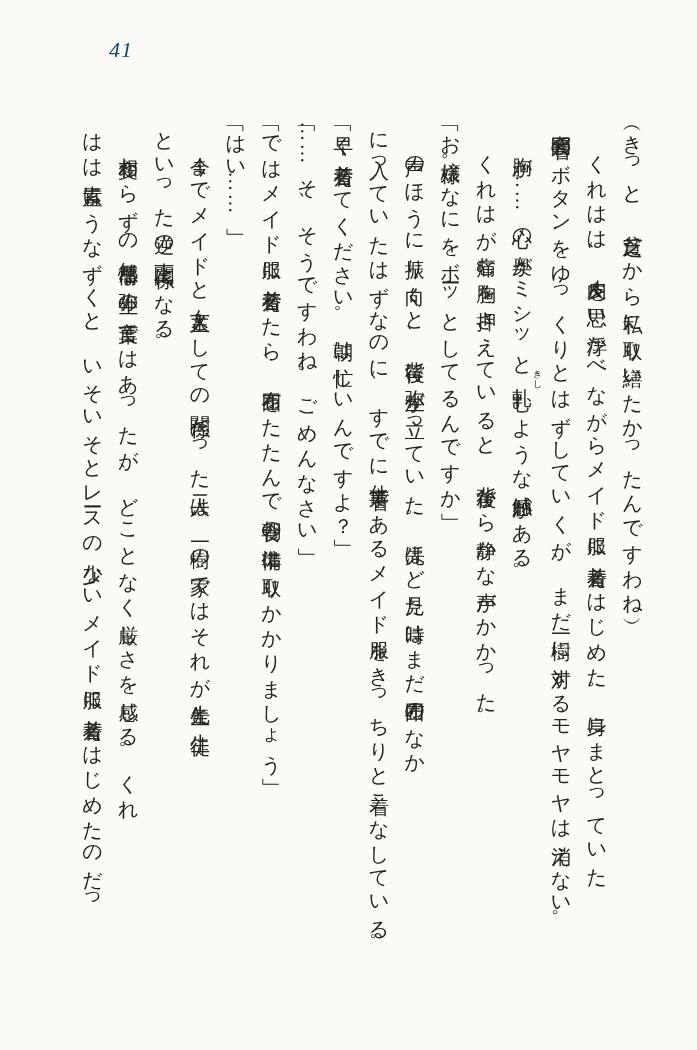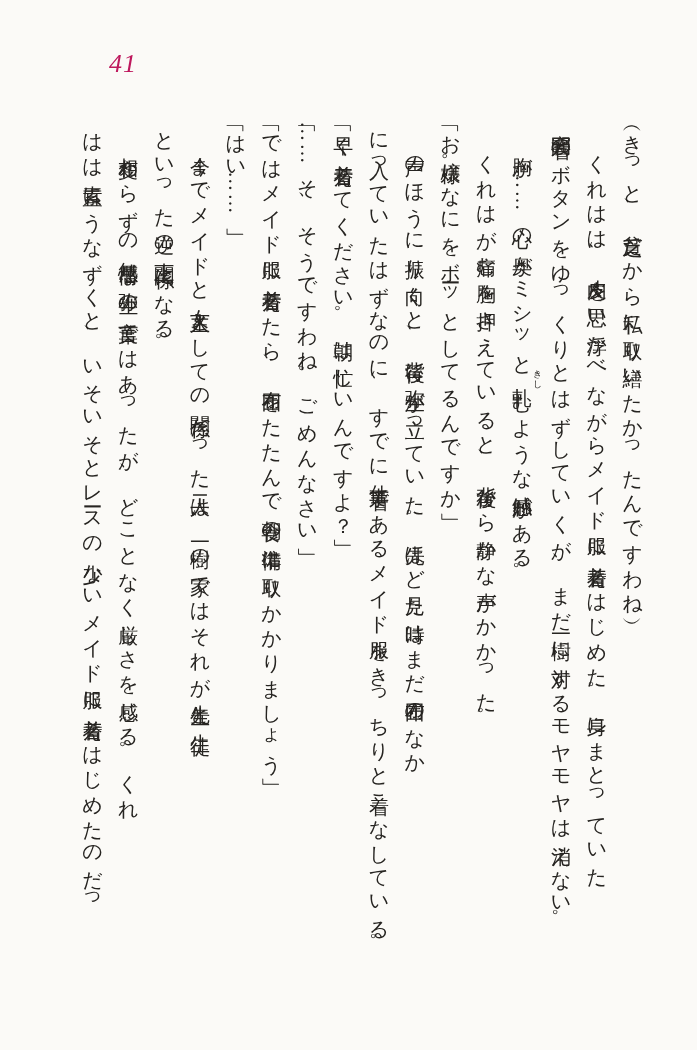--- a/index.html
+++ b/index.html
@@ -13,25 +13,25 @@
     overflow: hidden;
     background: #fbfaf7;
     font-family: "Liberation Serif", "DejaVu Serif", serif;
   }
   .page {
     position: absolute;
     inset: 0;
   }
   .page-number {
     position: absolute;
-    top: 51px;
+    top: 39px;
     left: 109px;
-    font-size: 26px;
+    font-size: 22px;
     font-style: italic;
-    color: #be185d;
+    color: #0c4a6e;
     letter-spacing: 1px;
     line-height: 1;
   }
   .text-block {
     position: absolute;
     top: 119px;
     right: 47px;
     width: 575px;
     height: 900px;
     writing-mode: vertical-rl;

